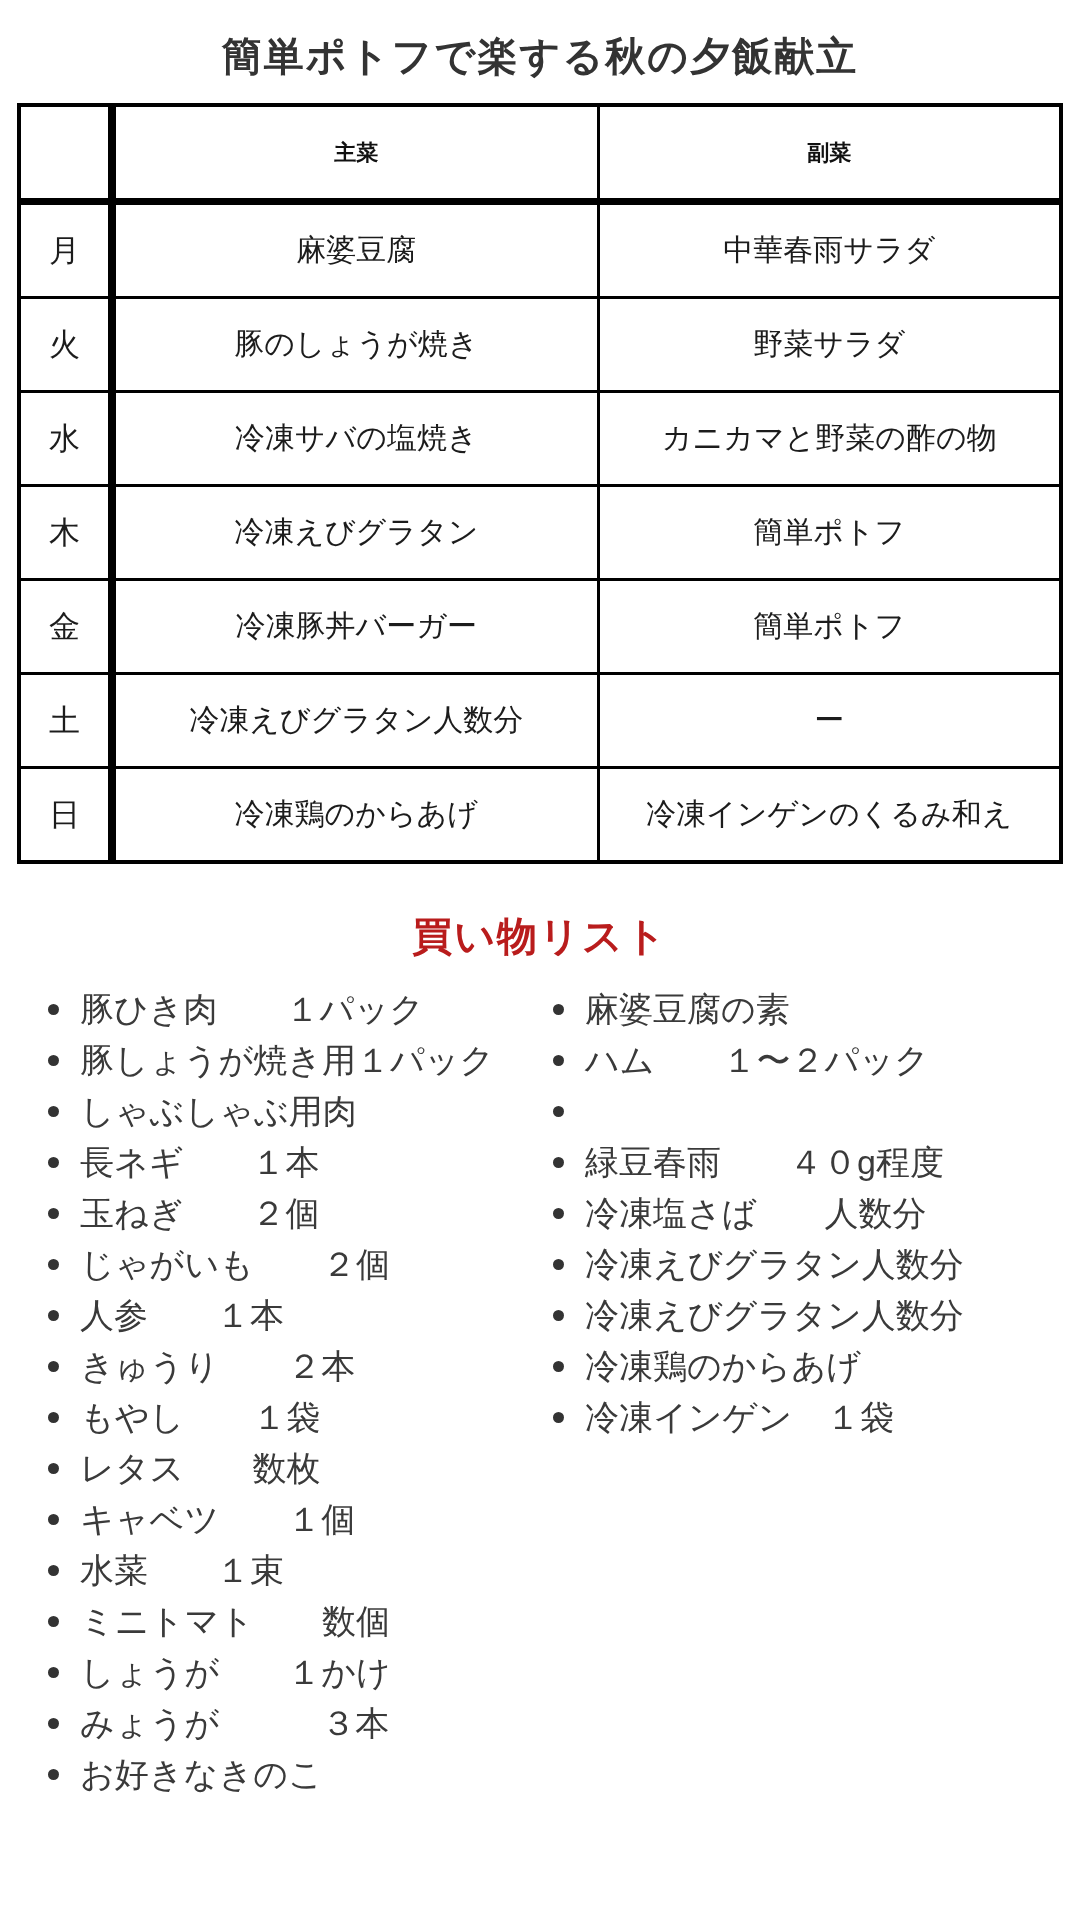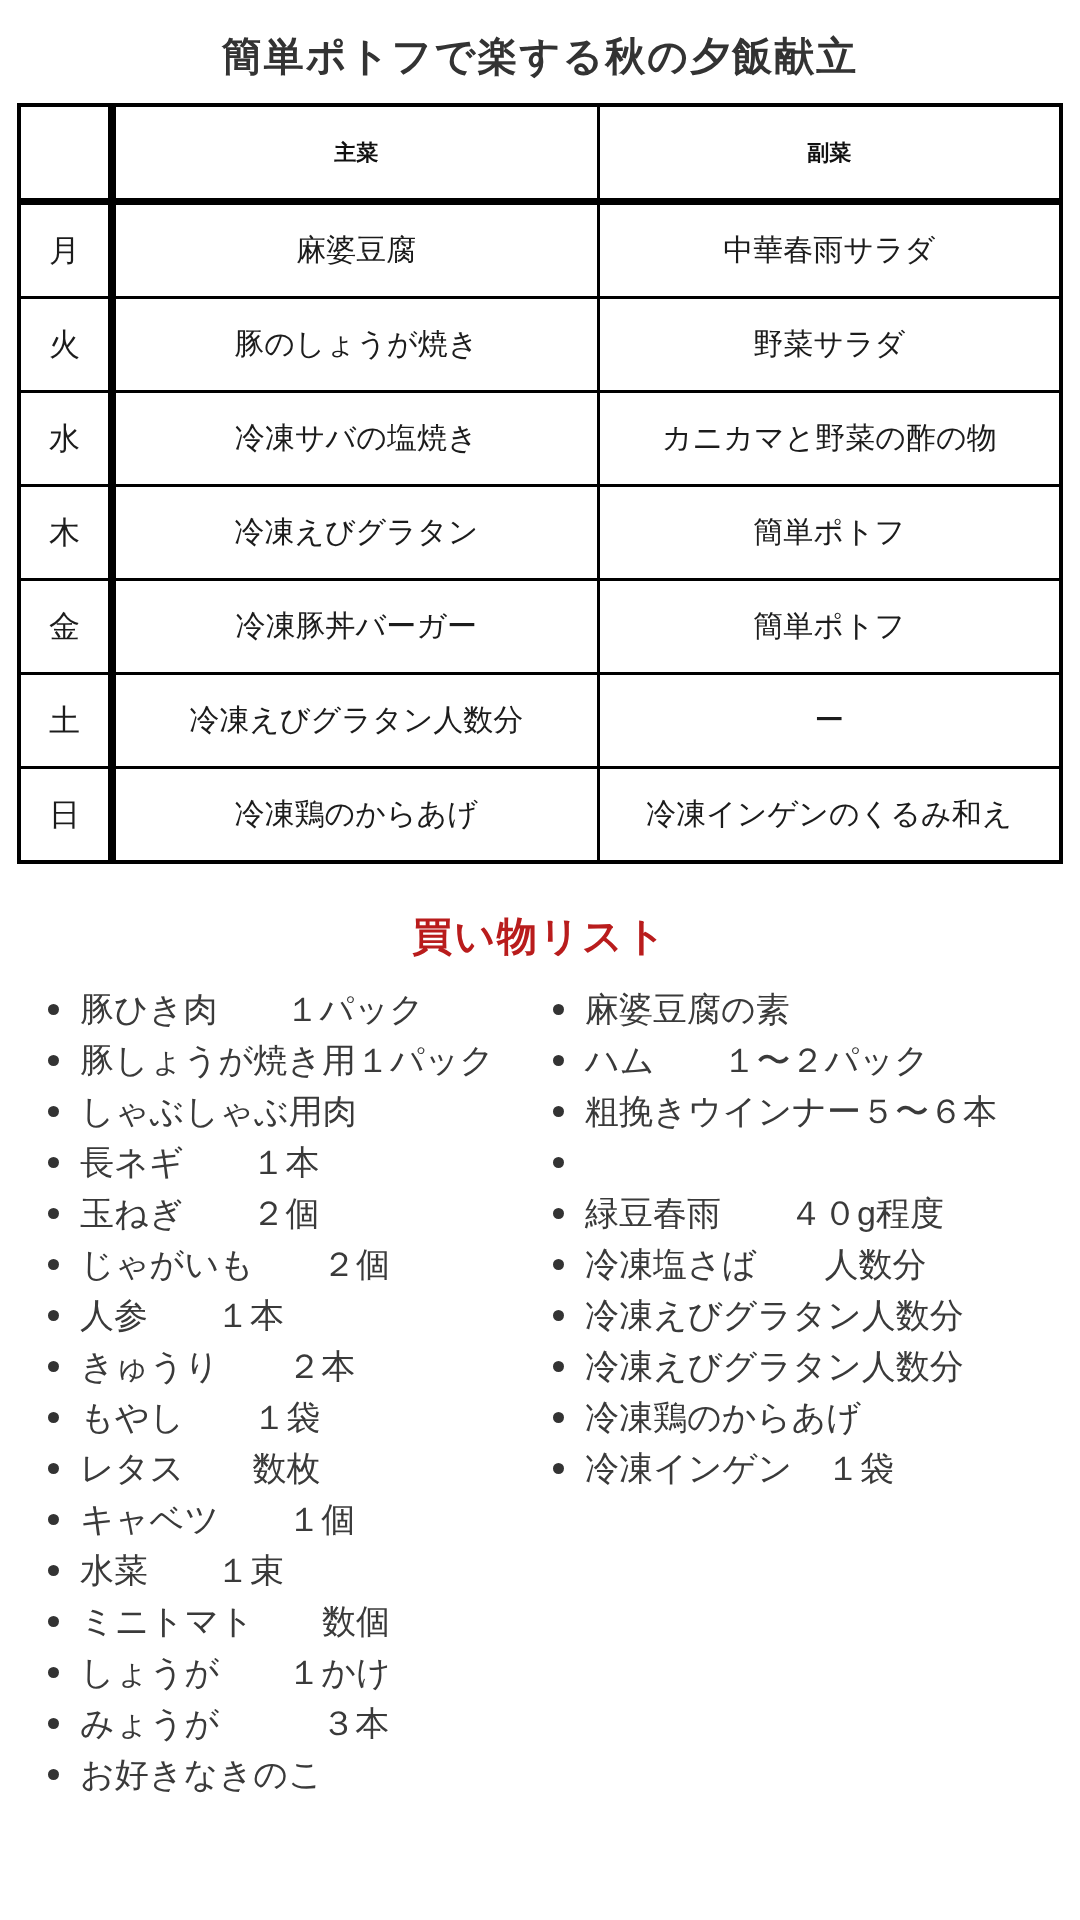--- a/index.html
+++ b/index.html
@@ -225,24 +225,20 @@
     <li>
         <span class="dot"></span>
         <span>麻婆豆腐の素</span>
       </li>
     <li>
         <span class="dot"></span>
         <span>ハム　　１〜２パック</span>
       </li>
     <li>
         <span class="dot"></span>
-        <span>粗挽きウインナー５〜６本</span>
-      </li>
-    <li>
-        <span class="dot"></span>
       </li>
     <li>
         <span class="dot"></span>
         <span>緑豆春雨　　４０g程度</span>
       </li>
     <li>
         <span class="dot"></span>
         <span>冷凍塩さば　　人数分</span>
       </li>
     <li>

